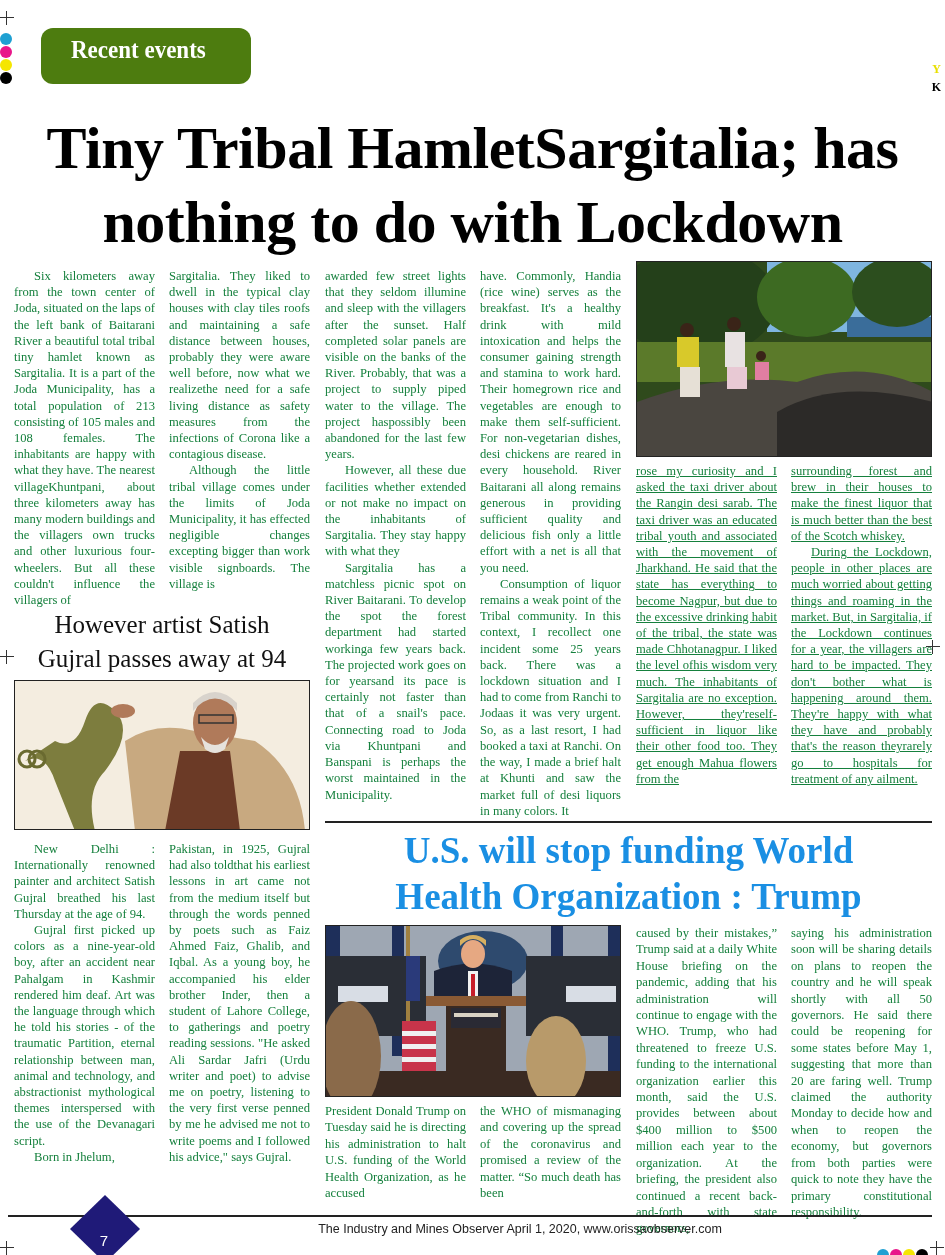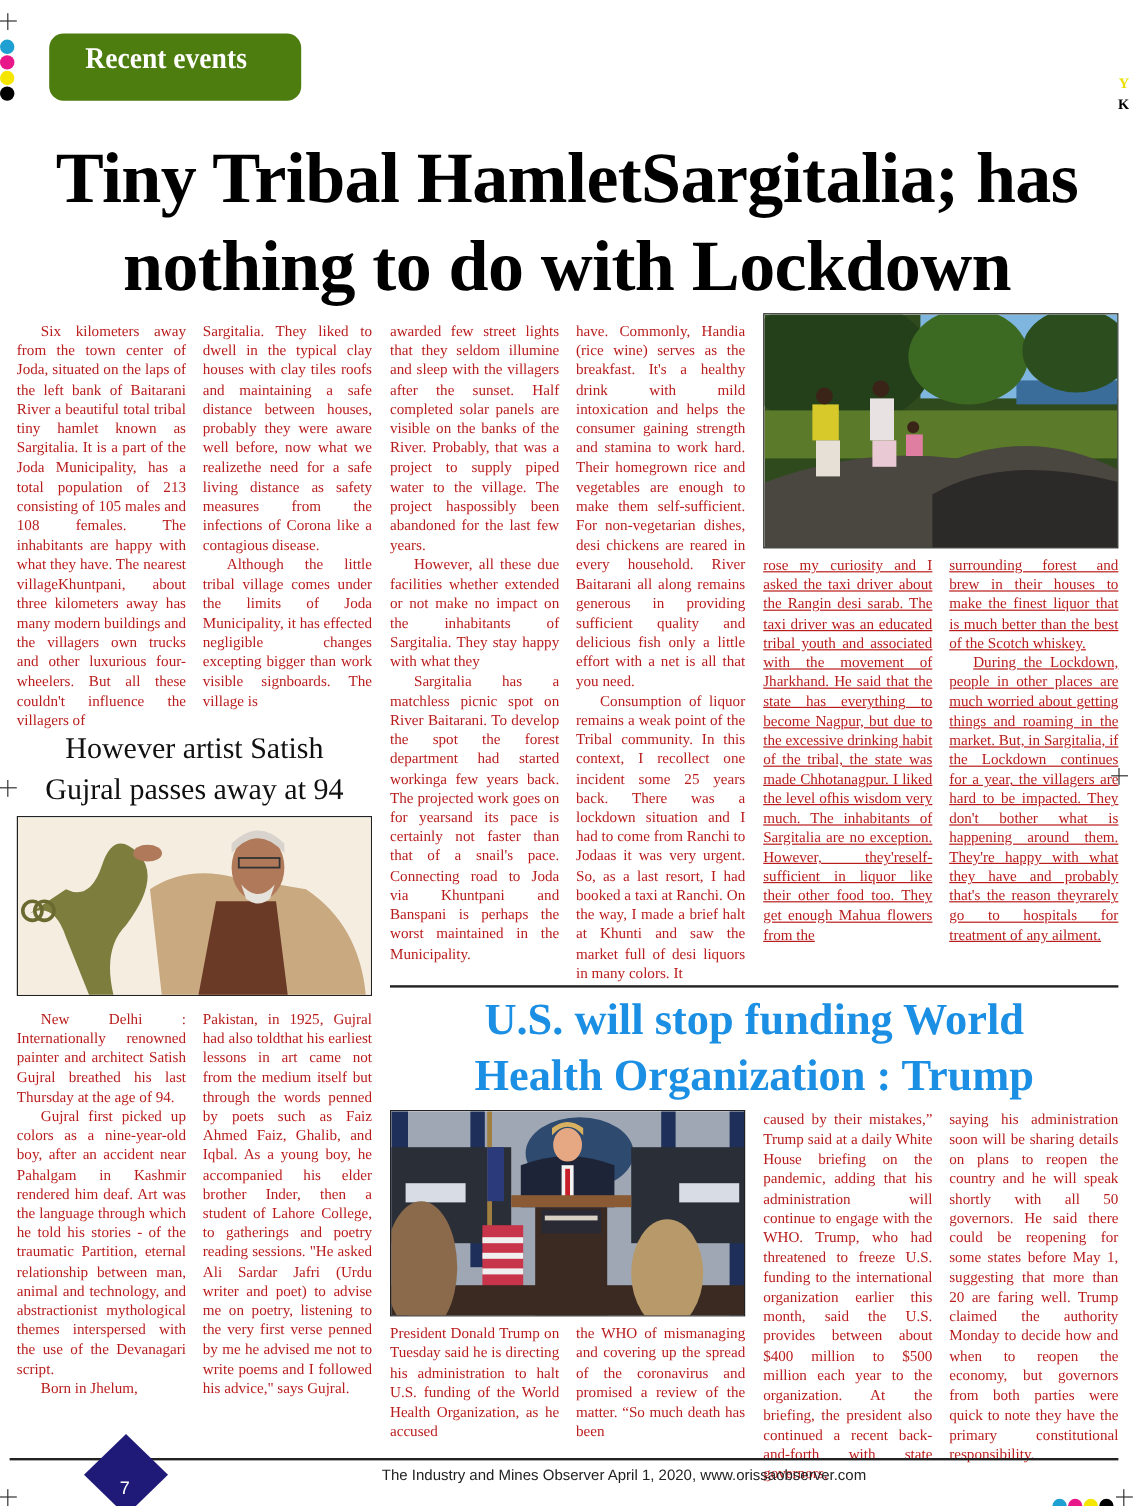--- a/index.html
+++ b/index.html
@@ -25,21 +25,21 @@
   .cmyk-letter { position: absolute; right: 4px; font-weight: bold; font-size: 12px; font-family: "Liberation Serif", serif; }
 
   .headline {
     position: absolute; left: 0; width: 945px; text-align: center;
     font-family: "Liberation Serif", serif; font-weight: bold;
     font-size: 60px; line-height: 72px; color: #000; letter-spacing: -0.5px;
   }
 
   .col {
     position: absolute; font-size: 12.6px; line-height: 16.2px; text-align: justify;
-    font-family: "Liberation Serif", serif; color: #b91c1c;
+    font-family: "Liberation Serif", serif; color: #15803d;
   }
   .col p { text-indent: 20px; }
   .col p.noindent { text-indent: 0; }
 
   .photo { position: absolute; border: 1px solid #222; overflow: hidden; }
 
   .sub-headline {
     position: absolute; text-align: center; font-family: "Liberation Serif", serif;
     font-size: 25px; line-height: 32px; color: #111;
   }

